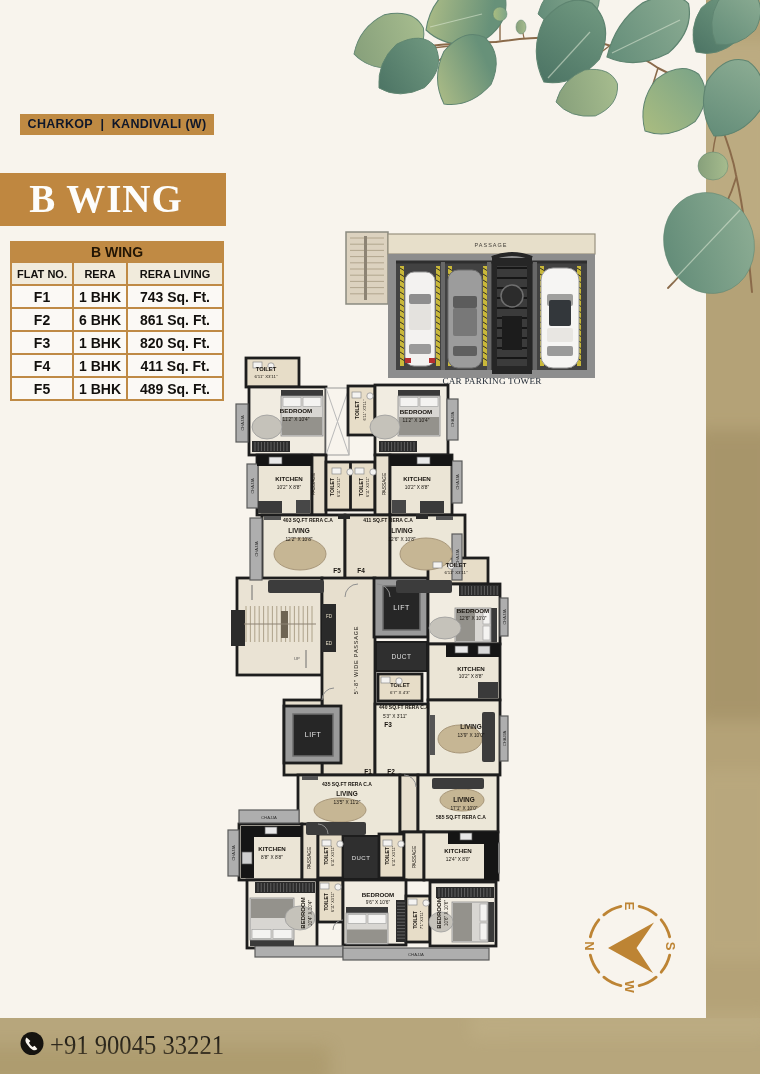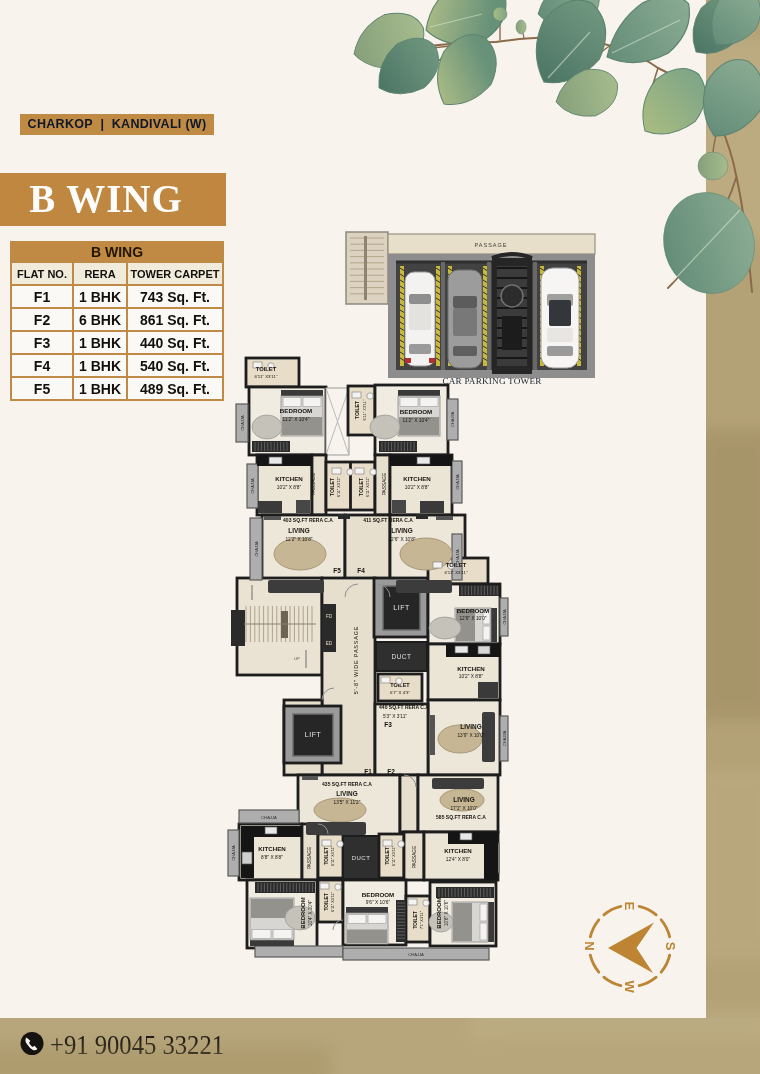--- a/index.html
+++ b/index.html
@@ -40,41 +40,41 @@
         <col style="width:54px">
         <col style="width:96px">
       </colgroup>
     <tbody>
         <tr>
           <td class="hd" colspan="3">B WING</td>
         </tr>
     <tr class="ch">
           <td>FLAT NO.</td>
           <td>RERA</td>
-          <td>TOWER CARPET</td>
+          <td>RERA LIVING</td>
         </tr>
     <tr class="dr">
           <td>F1</td>
           <td>1 BHK</td>
           <td>743 Sq. Ft.</td>
         </tr>
     <tr class="dr">
           <td>F2</td>
           <td>6 BHK</td>
           <td>861 Sq. Ft.</td>
         </tr>
     <tr class="dr">
           <td>F3</td>
           <td>1 BHK</td>
-          <td>440 Sq. Ft.</td>
+          <td>820 Sq. Ft.</td>
         </tr>
     <tr class="dr">
           <td>F4</td>
           <td>1 BHK</td>
-          <td>540 Sq. Ft.</td>
+          <td>411 Sq. Ft.</td>
         </tr>
     <tr class="dr">
           <td>F5</td>
           <td>1 BHK</td>
           <td>489 Sq. Ft.</td>
         </tr>
   </tbody>
     </table>
   <div class="abs" id="phone"><span style="display:inline-block;transform:scaleX(0.88);transform-origin:0 0;">+91 90045 33221</span></div>
 

